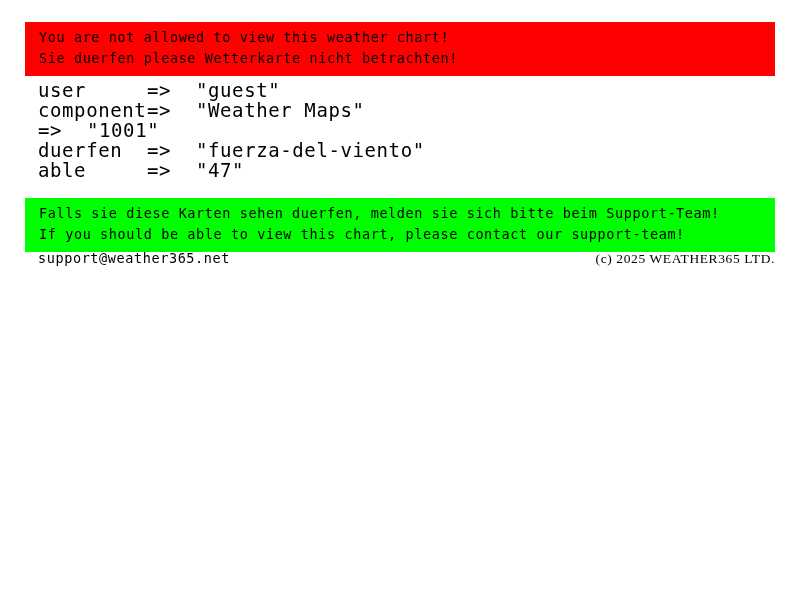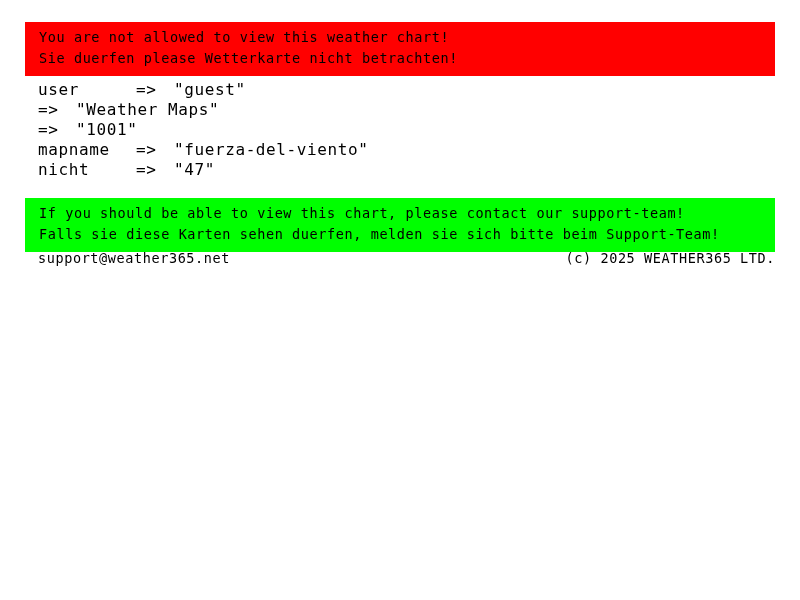--- a/index.html
+++ b/index.html
@@ -49,21 +49,22 @@
     top: 80px;
     width: 700px;
   }
   .param-row {
     display: flex;
     align-items: flex-end;
     line-height: 20px;
     height: 20px;
     white-space: pre;
     letter-spacing: 0.6px;
-    font-size: 16px;
+    font-size: 19px;
+    gap: 11px;
   }
   .param-key {
     width: 98px;
     flex: 0 0 98px;
   }
   .param-arrow {
     width: 38px;
     flex: 0 0 38px;
   }
   .param-val {
@@ -75,61 +76,62 @@
     top: 250px;
     width: 737px;
     display: flex;
     justify-content: space-between;
     align-items: baseline;
     white-space: pre;
     letter-spacing: 0.6px;
     font-size: 13.5px;
   }
   .footer-left { text-align: center; }
-  .footer-right { text-align: left; }
+  .footer-right { text-align: left; font-family: Liberation Serif, serif; }
 </style>
 </head>
 <body>
 
 <div class="page">
 
   <div class="banner banner-error">
     <div class="banner-line">You are not allowed to view this weather chart!</div>
     <div class="banner-line">Sie duerfen please Wetterkarte nicht betrachten!</div>
   </div>
 
   <div class="params">
     <div class="param-row">
       <span class="param-key">user</span>
       <span class="param-arrow">=&gt;</span>
       <span class="param-val">"guest"</span>
     </div>
     <div class="param-row">
+      <span class="param-key">component</span>
       <span class="param-arrow">=&gt;</span>
       <span class="param-val">"Weather Maps"</span>
     </div>
     <div class="param-row">
       <span class="param-arrow">=&gt;</span>
       <span class="param-val">"1001"</span>
     </div>
     <div class="param-row">
-      <span class="param-key">mapname</span>
+      <span class="param-key">duerfen</span>
       <span class="param-arrow">=&gt;</span>
       <span class="param-val">"fuerza-del-viento"</span>
     </div>
     <div class="param-row">
-      <span class="param-key">nicht</span>
+      <span class="param-key">able</span>
       <span class="param-arrow">=&gt;</span>
       <span class="param-val">"47"</span>
     </div>
   </div>
 
   <div class="banner banner-info">
+    <div class="banner-line">Falls sie diese Karten sehen duerfen, melden sie sich bitte beim Support-Team!</div>
     <div class="banner-line">If you should be able to view this chart, please contact our support-team!</div>
-    <div class="banner-line">Falls sie diese Karten sehen duerfen, melden sie sich bitte beim Support-Team!</div>
   </div>
 
   <div class="footer">
     <span class="footer-left">support@weather365.net</span>
     <span class="footer-right">(c) 2025 WEATHER365 LTD.</span>
   </div>
 
 </div>
 
 </body></html>

